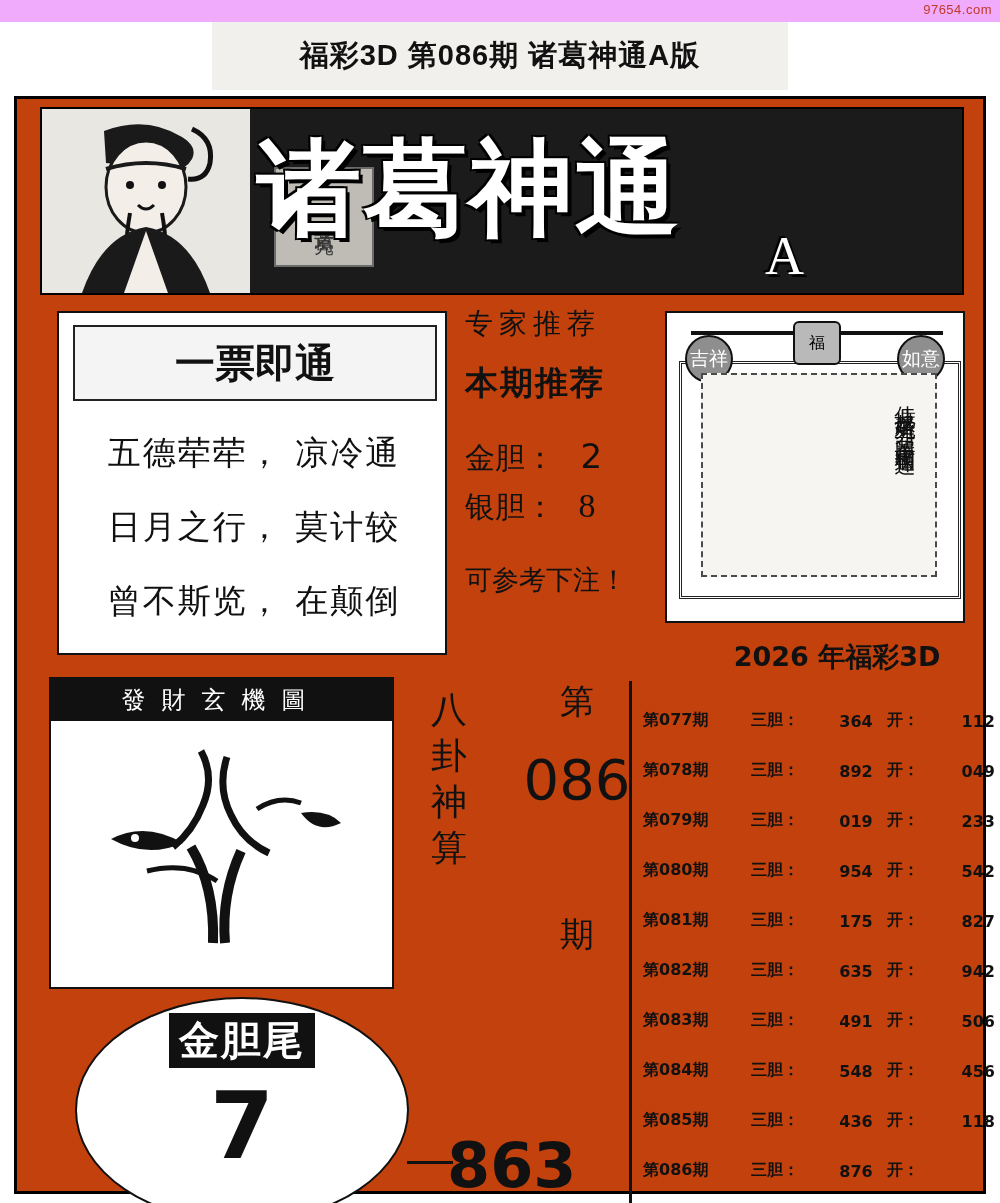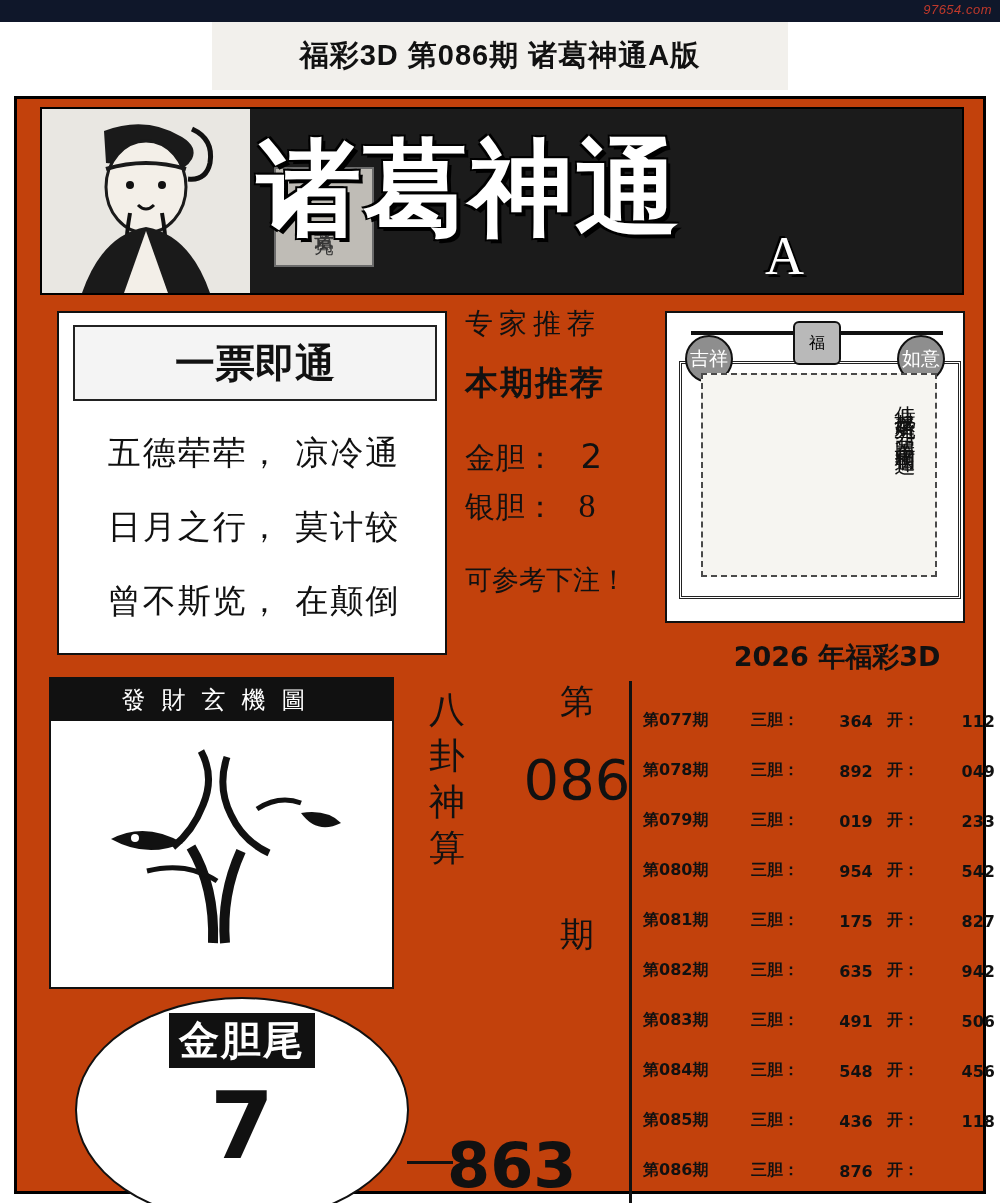--- a/index.html
+++ b/index.html
@@ -1,20 +1,20 @@
 <!DOCTYPE html>
 <html><head>
 <meta charset="utf-8">
 <style>
   html,body{margin:0;padding:0;background:#fff;}
   body{width:1000px;height:1203px;font-family:"Liberation Sans",sans-serif;overflow:hidden;}
   .page{position:relative;width:1000px;height:1203px;background:#fff;}
 
   
-  .topbar{position:absolute;left:0;top:0;width:1000px;height:22px;background:#0f172a;font-style:italic;}
+  .topbar{position:absolute;left:0;top:0;width:1000px;height:22px;background:#f0abfc;}
   .wm{position:absolute;right:8px;top:2px;font-size:13px;color:#c0392b;font-family:"Liberation Sans",sans-serif;letter-spacing:.5px;}
 
   
   .header{position:absolute;left:212px;top:22px;width:576px;height:68px;background:#f2f0ec;display:flex;align-items:center;justify-content:center;}
   .header .title{font-size:29px;font-weight:bold;color:#111;font-family:"Liberation Sans",sans-serif;letter-spacing:1px;}
 
   
   .sheet{position:absolute;left:14px;top:96px;width:972px;height:1098px;border:3px solid #000;background:#c2410c;box-sizing:border-box;}
 
   
@@ -74,21 +74,21 @@
   .hrow .lab2{width:48px;}
   .hrow .v2{width:60px;text-align:right;}
 
   
   .fortune{position:absolute;left:32px;top:578px;width:345px;height:312px;border:2px solid #111;background:#fff;box-sizing:border-box;}
   .fortune .fhead{height:42px;background:#111;color:#fff;display:flex;align-items:center;justify-content:center;
         font-size:24px;letter-spacing:16px;font-family:"DejaVu Sans",serif;}
   .fortune .fart{position:relative;height:266px;background:#fff;}
 
   
-  .bagua{position:absolute;left:400px;top:588px;width:60px;text-align:center;font-size:36px;line-height:1.28;color:#111;font-family:"DejaVu Sans",serif;}
+  .bagua{position:absolute;left:390px;top:588px;width:60px;text-align:right;font-size:36px;line-height:1.28;color:#111;font-family:"DejaVu Sans",serif;}
   
   .issuecol{position:absolute;left:505px;top:580px;width:110px;text-align:center;color:#111;font-family:"DejaVu Sans",serif;}
   .issuecol .c1{font-size:34px;}
   .issuecol .c2{margin-top:22px;font-size:56px;}
   .issuecol .c3{margin-top:100px;font-size:34px;}
 
   
   .ball{position:absolute;left:58px;top:898px;width:330px;height:222px;border:2px solid #111;border-radius:50%;background:#fff;}
   .ball .jin{position:absolute;left:50%;top:14px;transform:translateX(-50%);font-size:40px;font-weight:bold;color:#111;
         letter-spacing:2px;font-family:"DejaVu Sans",serif;background:#111;color:#fff;padding:0 10px;}

